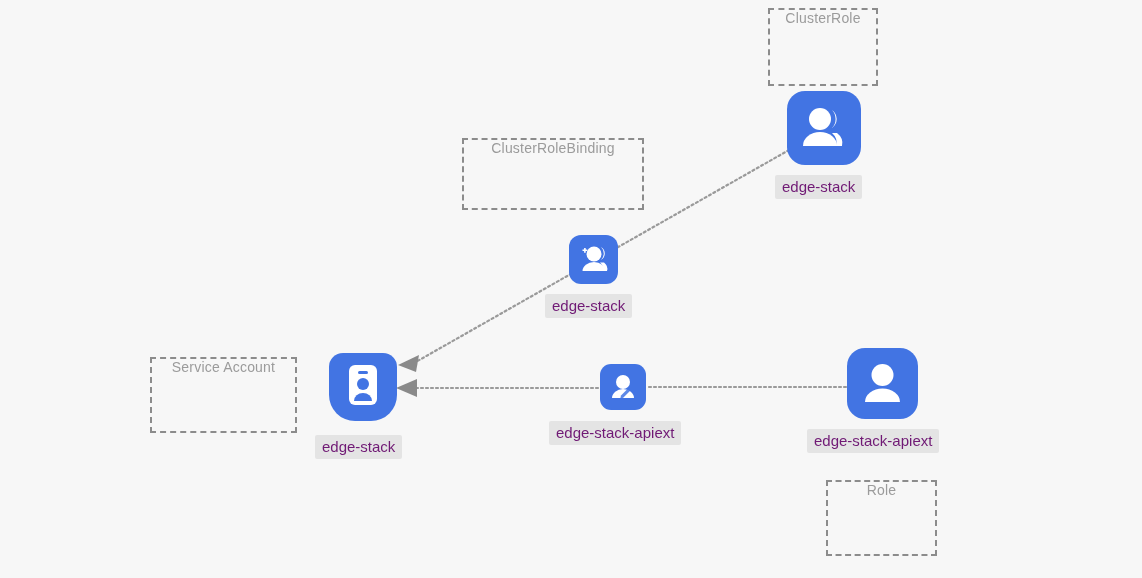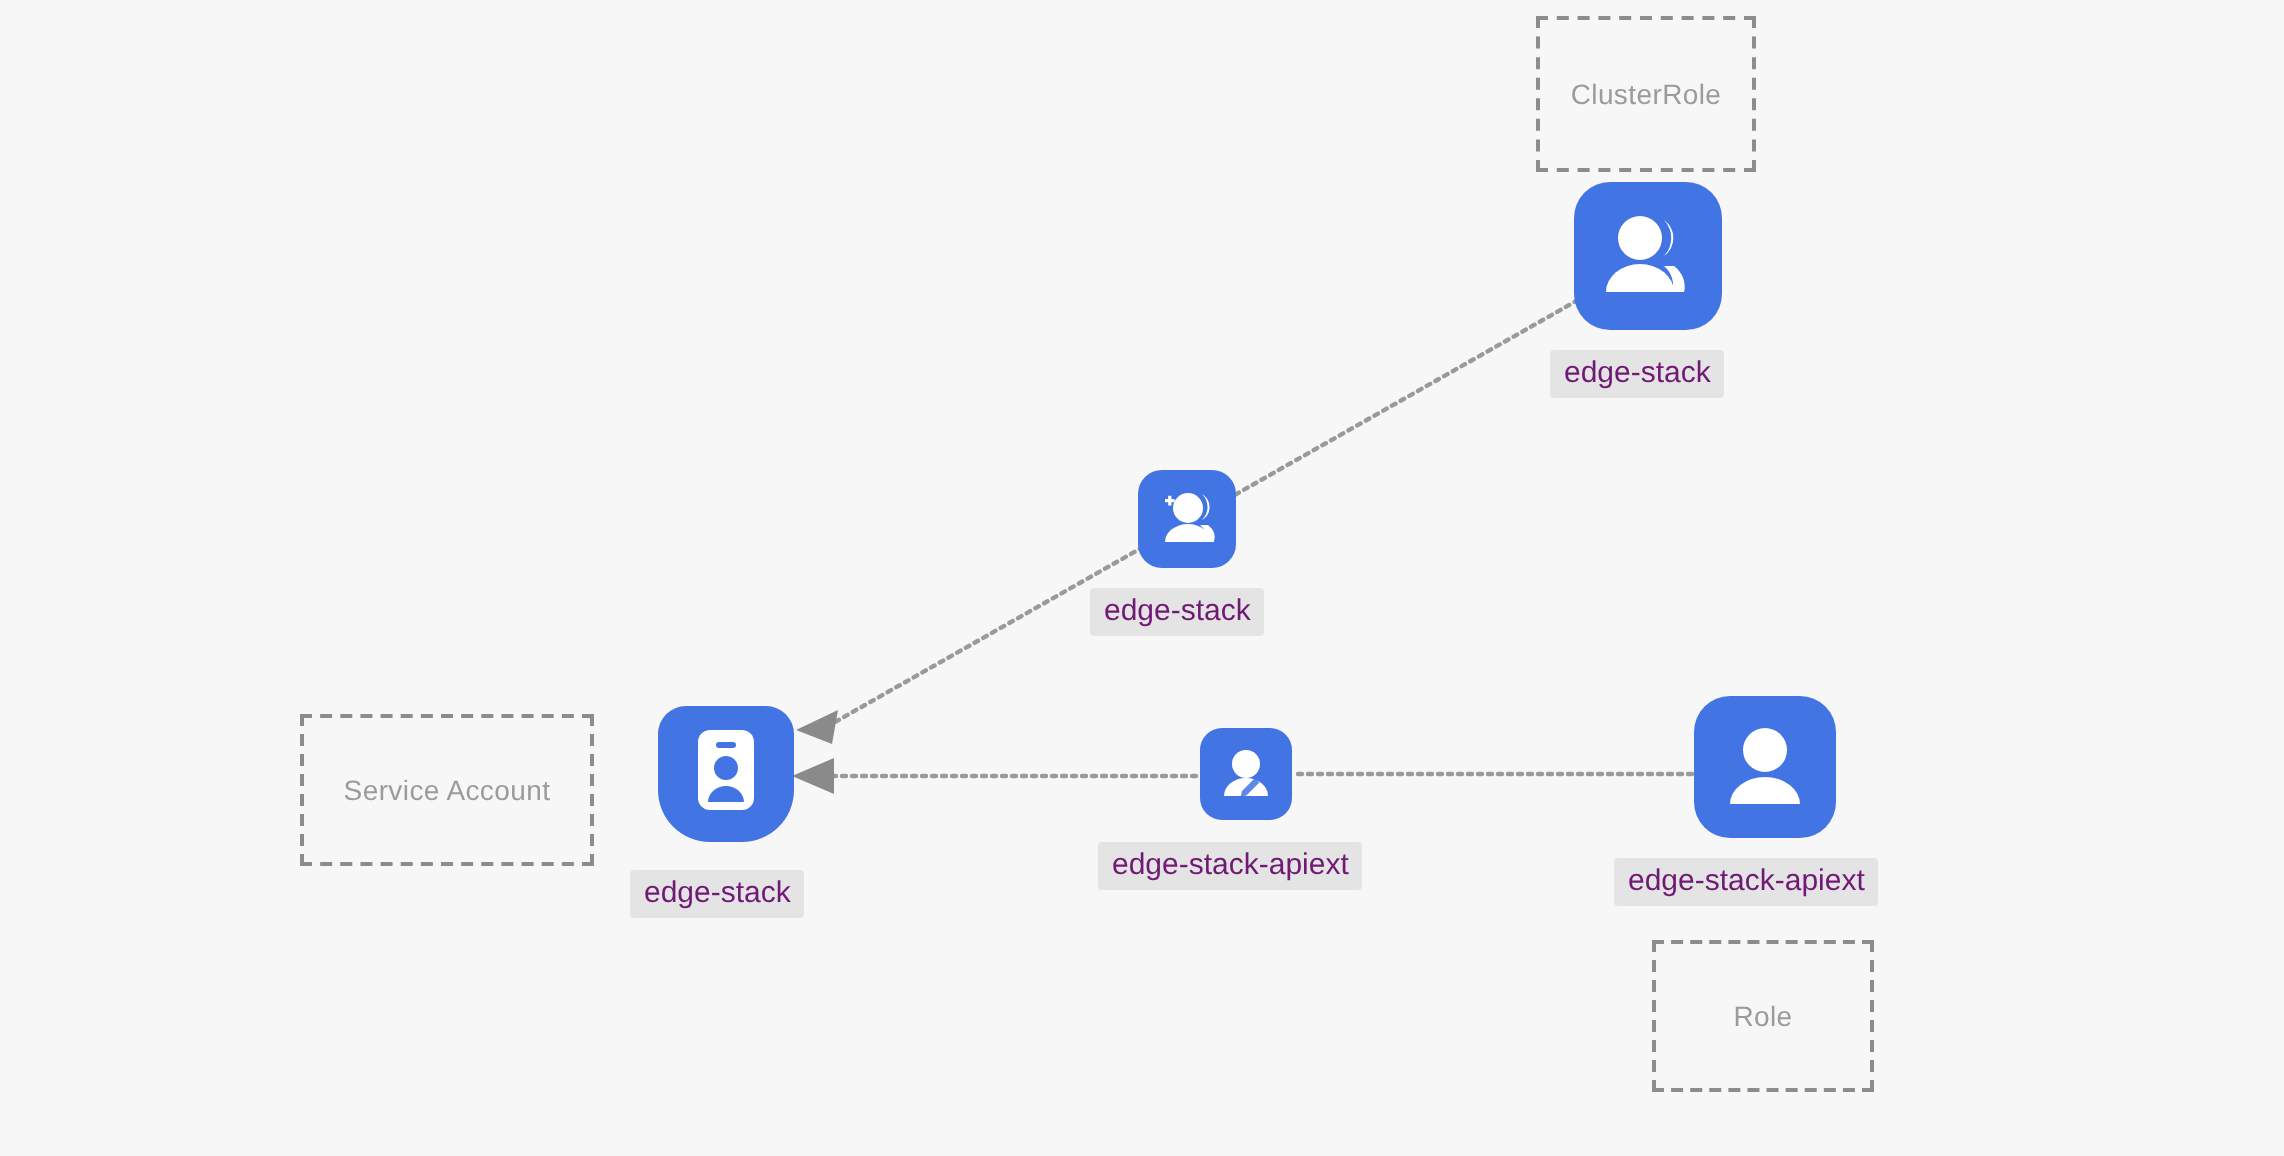--- a/index.html
+++ b/index.html
@@ -27,21 +27,20 @@
     height: 578px;
     pointer-events: none;
   }
   
   .group-box {
     position: absolute;
     border: 2px dashed #8c8c8c;
     background: transparent;
     box-sizing: border-box;
     display: flex;
-    align-items: center;
     justify-content: center;
   }
   .group-label {
     font-size: 14px;
     color: #9b9b9b;
     font-family: "Liberation Sans", sans-serif;
     white-space: nowrap;
     letter-spacing: 0.2px;
   }
   .node-icon {
@@ -80,27 +79,30 @@
     <line x1="846" y1="387" x2="648" y2="387" stroke="#9a9a9a" stroke-width="2.2" stroke-dasharray="2 3" stroke-linecap="round"></line>
     <line x1="598" y1="388" x2="412" y2="388" stroke="#9a9a9a" stroke-width="2.2" stroke-dasharray="2 3" stroke-linecap="round"></line>
 
     <polygon points="396,388 417,379 417,397" fill="#8a8a8a"></polygon>
   </svg>
 
   <div class="group-box" style="left:768px; top:8px; width:110px; height:78px;">
     <span class="group-label">ClusterRole</span>
   </div>
 
+  <div class="group-box" style="left:462px; top:138px; width:182px; height:72px;">
+    <span class="group-label">ClusterRoleBinding</span>
+  </div>
 
   <div class="group-box" style="left:150px; top:357px; width:147px; height:76px;">
     <span class="group-label">Service Account</span>
   </div>
 
 
-  <div class="group-box" style="left:826px; top:470px; width:111px; height:76px;">
+  <div class="group-box" style="left:826px; top:480px; width:111px; height:76px;">
     <span class="group-label">Role</span>
   </div>
 
   <div class="node-icon" style="left:787px; top:91px; width:74px; height:74px; border-radius:18px;">
     <svg viewBox="0 0 74 74" xmlns="http://www.w3.org/2000/svg">
       <g fill="#ffffff">
         <circle cx="33" cy="28" r="11"></circle>
         <path d="M16 55 a17 14 0 0 1 34 0 z"></path>
         <path d="M45 19 a11 11 0 0 1 0 18 a13 13 0 0 0 0 -18 z"></path>
         <path d="M50 42 a17 14 0 0 1 5 13 l-6 0 a17 14 0 0 0 -4 -13 z"></path>

